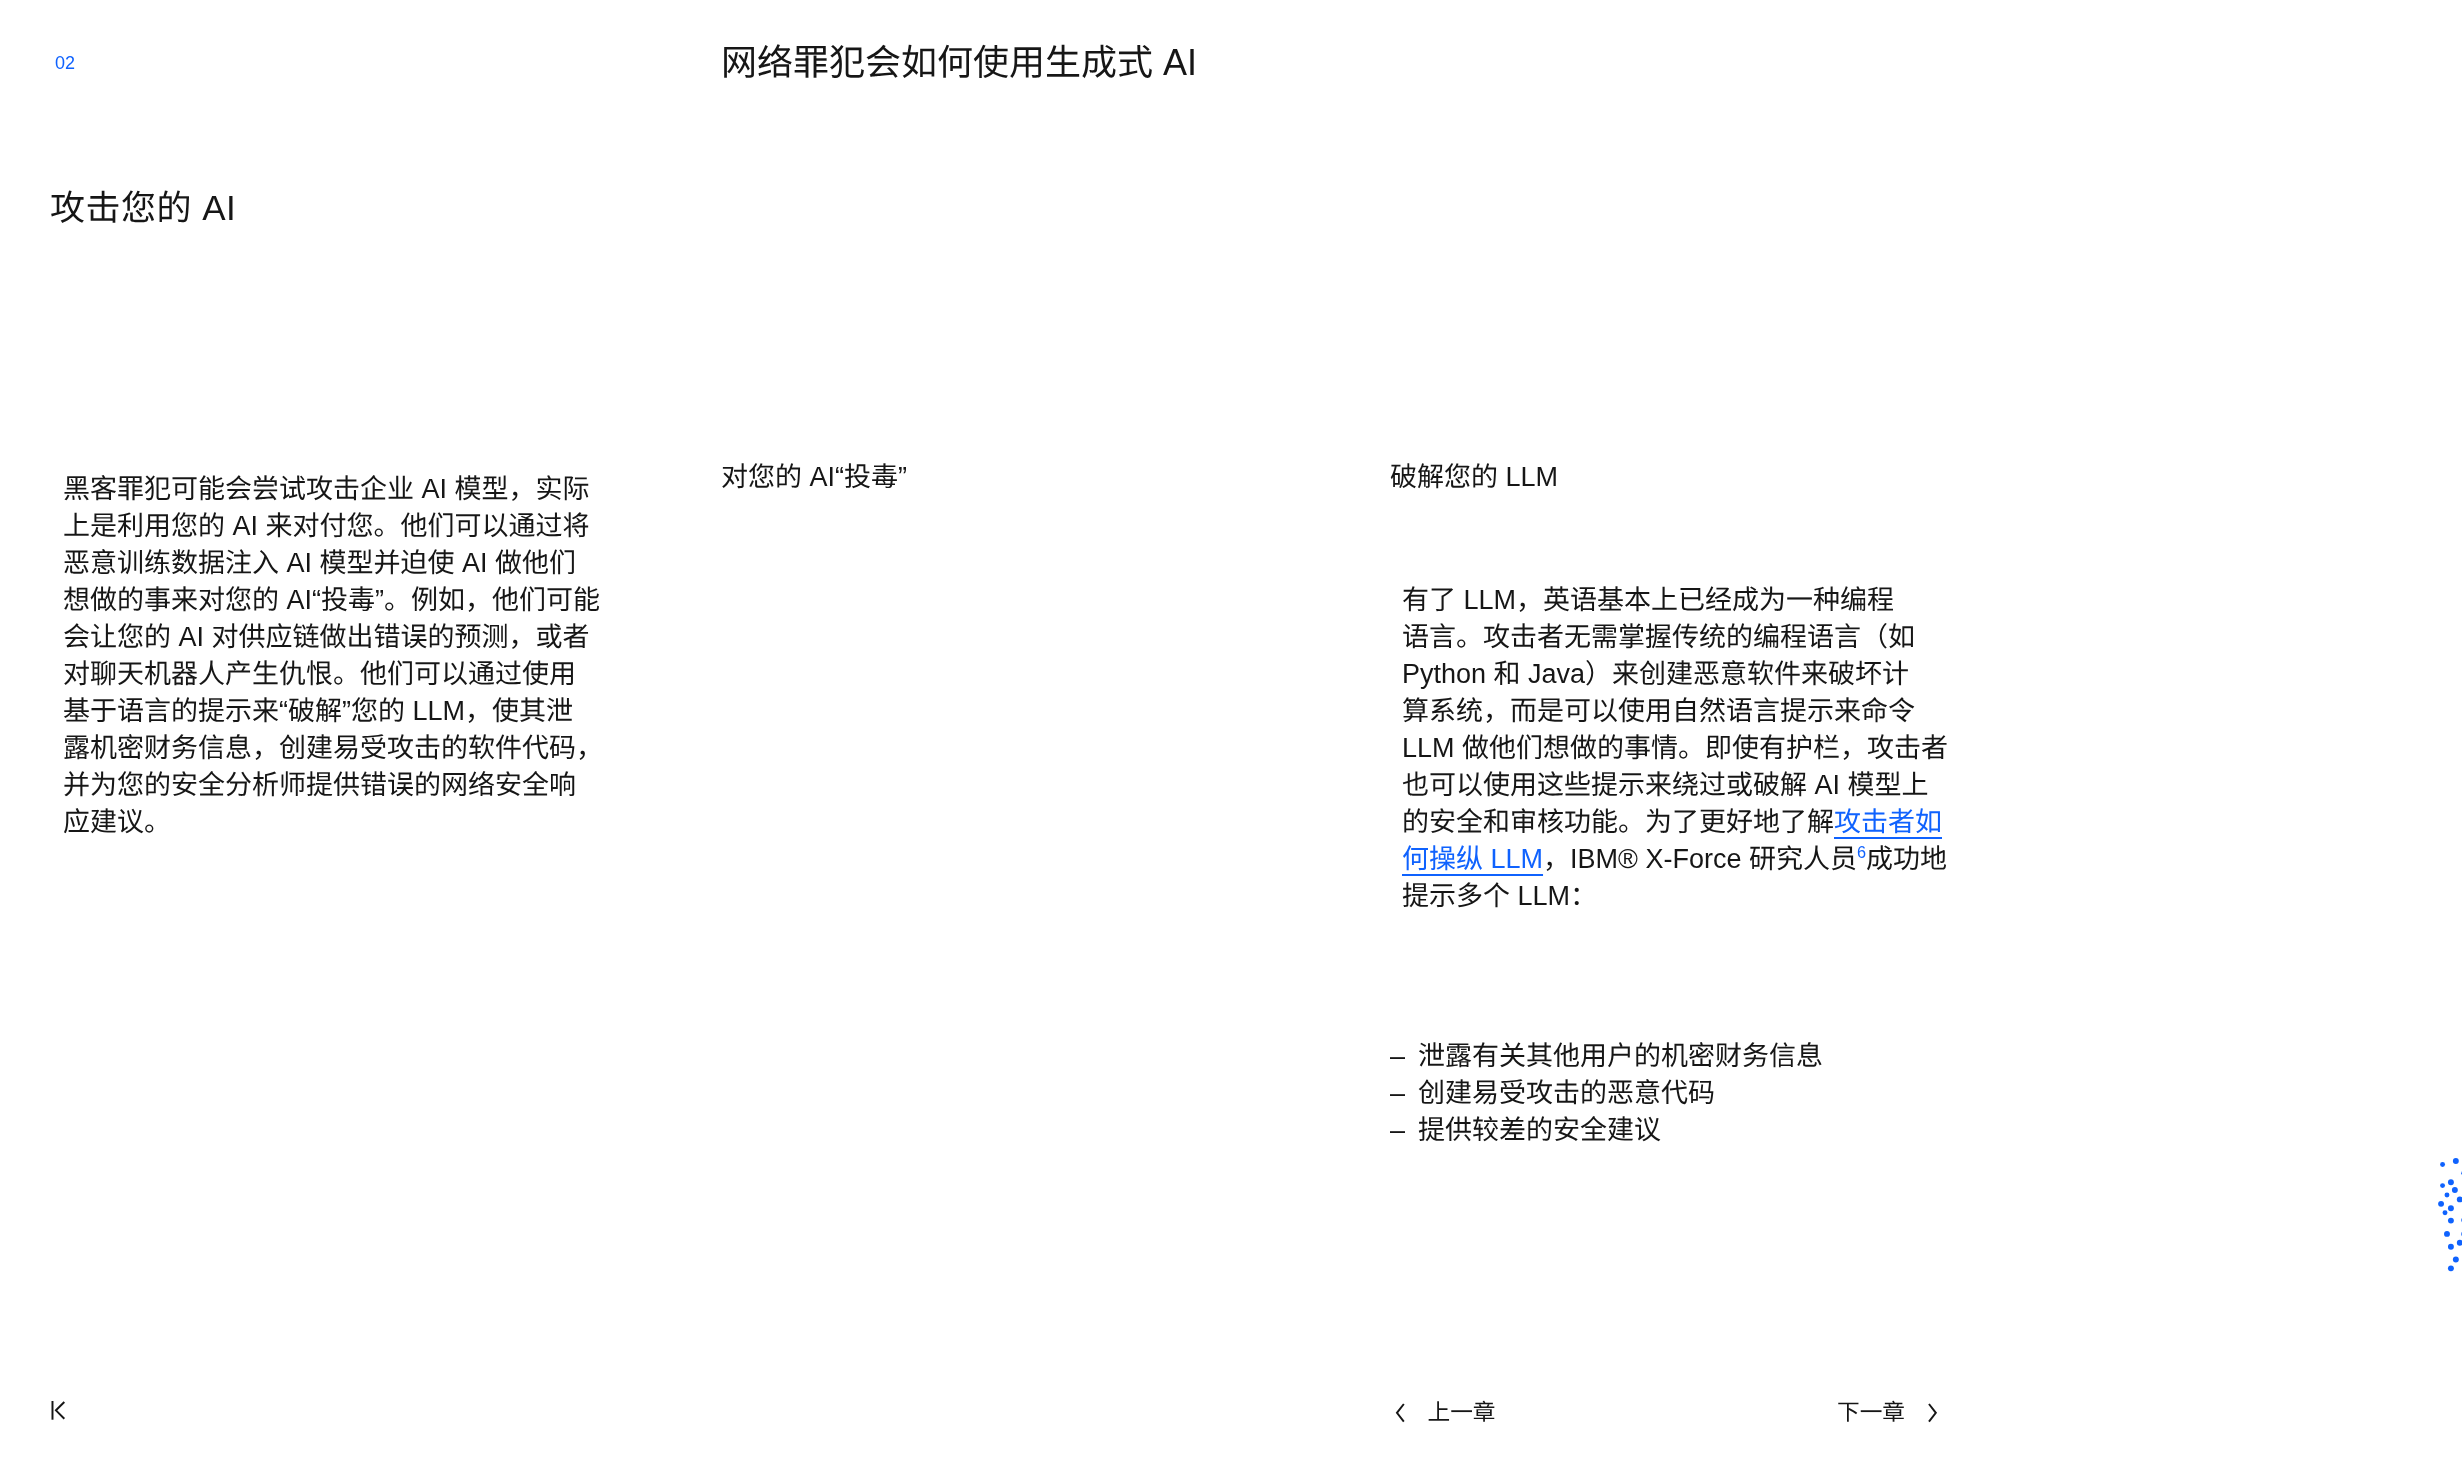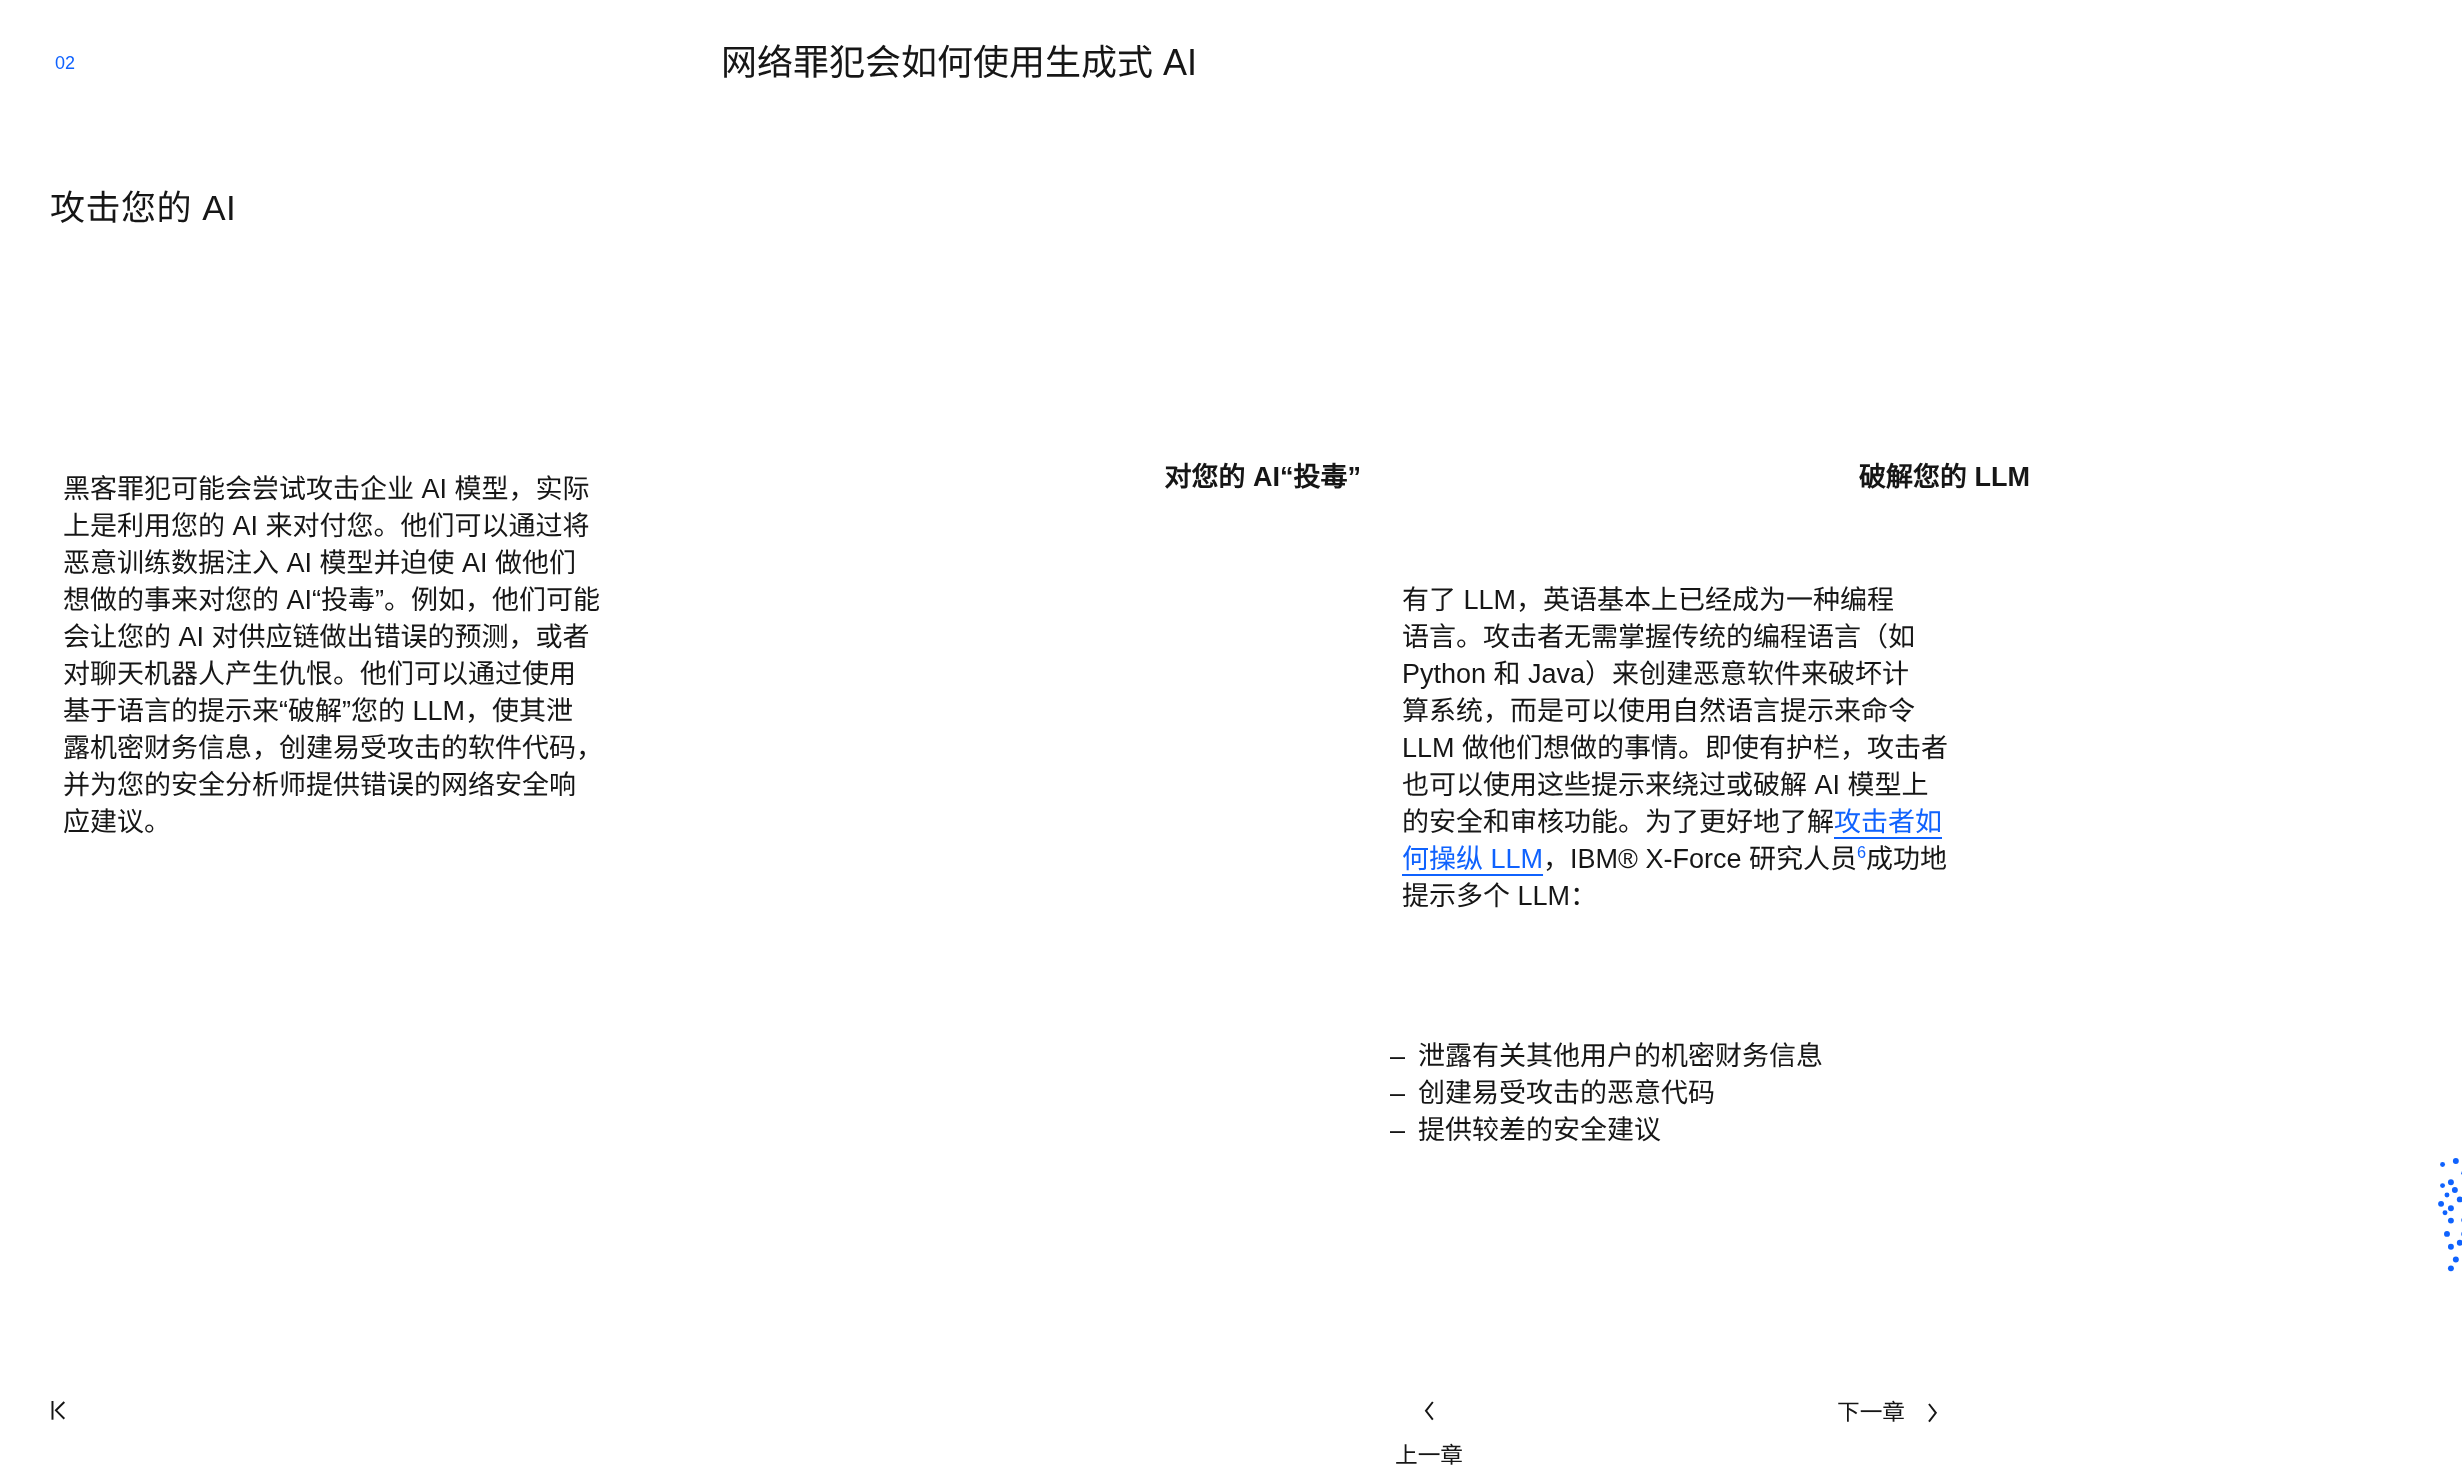--- a/index.html
+++ b/index.html
@@ -10,21 +10,21 @@
     background:var(--bg); color:var(--ink);
     font-family:"Liberation Sans","DejaVu Sans",sans-serif;
   }
   .hdr-num   { position:absolute; left:55px;  top:48px; font-size:18px; line-height:30.5px; color:var(--accent); }
   .hdr-title { position:absolute; left:721px; top:48px; font-size:36px; line-height:30.5px; }
   .section-title { position:absolute; left:50px; top:187px; margin:0;
     font-size:35px; line-height:41px; font-weight:300; letter-spacing:0.5px;text-align:center; }
   .col { position:absolute; top:385px; width:640px;
     font-size:27px; line-height:37px; white-space:pre; }
   .col1 { left:51px; } .col2 { left:721px; } .col3 { left:1390px; }
-  .col-heading { font-weight:700;text-align:right; }
+  .col-heading { font-weight:400; }
   .body-par { margin:12px; }
   a.link { color:var(--accent); text-decoration:underline;
     text-decoration-thickness:2px; text-underline-offset:6.4px; }
   sup.fn { color:var(--accent); font-size:16.3px; line-height:0; }
   .bullets { white-space:normal; margin-top:37px; }
   .bullet { display:flex; line-height:37px; }
   .bullet .dash { flex:none; width:28px; }
   .footer-item { position:absolute; top:1400px; display:flex; align-items:center;
     gap:21.7px; font-size:22.7px; line-height:25.6px; color:var(--ink);
     background:none; border:none; padding:0; cursor:pointer;
@@ -124,21 +124,21 @@
   </g>
 </svg>
 
 <button class="footer-item icon-btn" style="left:51px;">
   <svg class="nav-svg" width="14.8" height="20.7" viewBox="0 0 30 42">
     <line x1="3" y1="2" x2="3" y2="40"></line>
     <polyline points="27,4 10,21 27,38"></polyline>
   </svg>
 </button>
 
-<button class="footer-item" style="left:1395px;flex-direction:column;">
+<button class="footer-item" style="left:1395px;">
   <svg class="nav-svg" width="10.8" height="21.7" viewBox="0 0 22 44">
     <polyline points="18,4 4,22 18,40"></polyline>
   </svg>
   <span>上一章</span>
 </button>
 
 <button class="footer-item" style="left:1837px;">
   <span>下一章</span>
   <svg class="nav-svg" width="10.8" height="21.7" viewBox="0 0 22 44">
     <polyline points="4,4 18,22 4,40"></polyline>

